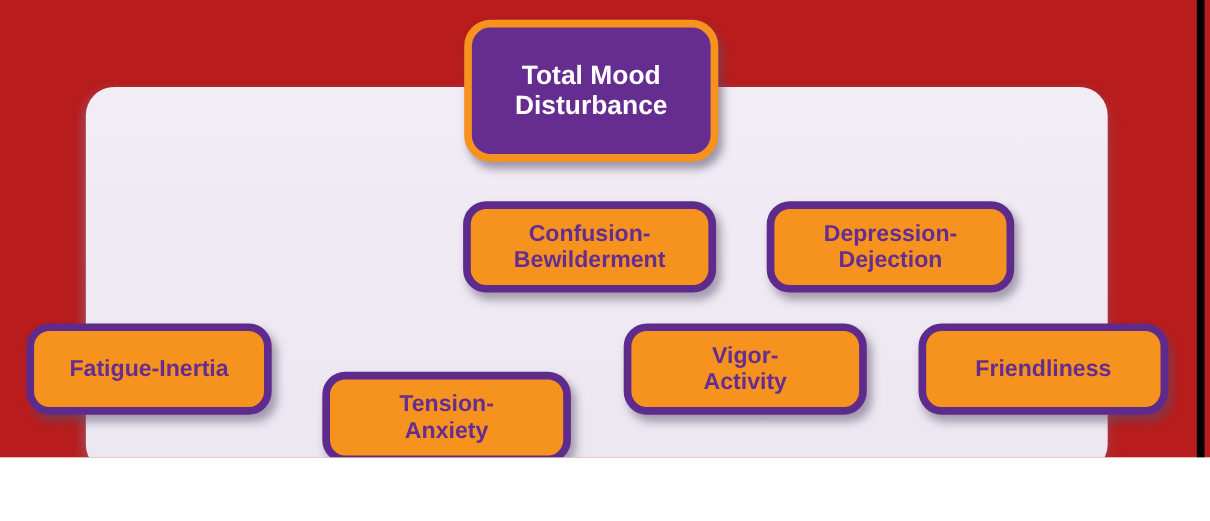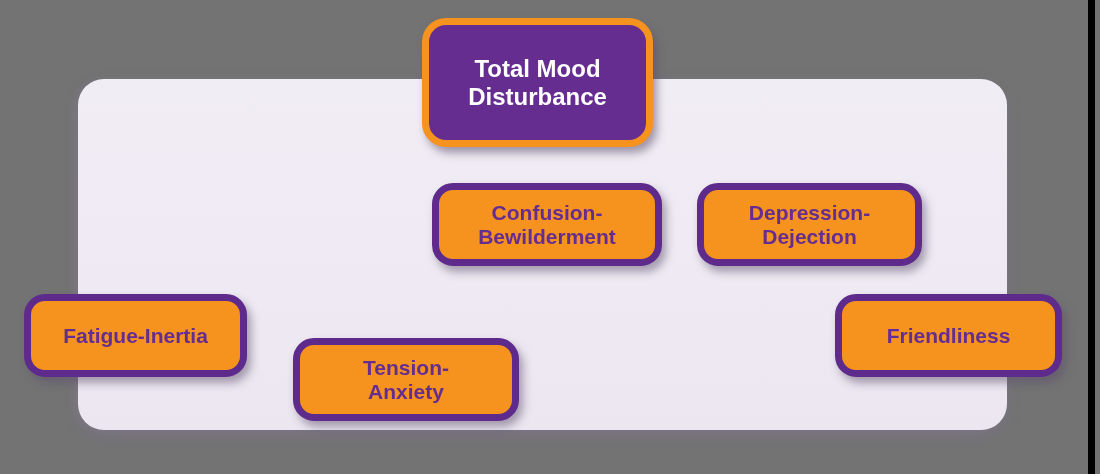--- a/index.html
+++ b/index.html
@@ -4,22 +4,22 @@
 <style>
   html, body {
     margin: 0;
     padding: 0;
     background: #ffffff;
     font-family: "Liberation Sans", sans-serif;
   }
   .stage {
     position: relative;
     width: 1100px;
-    height: 474px;
-    background: #737373;
+    height: 416px;
+    background: #b91c1c;
     overflow: hidden;
   }
   .panel {
     position: absolute;
     left: 78px;
     top: 79px;
     width: 929px;
     height: 351px;
     border-radius: 26px;
     background: linear-gradient(180deg, #f1edf5 0%, #eee9f2 60%, #ece6f0 100%);
@@ -54,21 +54,21 @@
     border-radius: 21px;
     color: #662d91;
     font-size: 21px;
     line-height: 24px;
     height: 83px;
     box-shadow: 4px 6px 8px rgba(92, 78, 108, 0.5);
   }
   .row-mid  { top: 183px; }
   .row-bot  { top: 294px; }
   .node-anger        { left: 153px; width: 230px; }
-  .node-confusion    { left: 432px; width: 230px; }
+  .node-confusion    { left: 421px; width: 230px; }
   .node-depression   { left: 697px; width: 225px; }
   .node-fatigue      { left: 24px;  width: 223px; }
   .node-tension      { left: 293px; width: 226px; margin-top: 44px; }
   .node-vigor        { left: 567px; width: 221px; }
   .node-friendliness { left: 835px; width: 227px; }
   .black-strip {
     position: absolute;
     left: 1088px;
     top: 0;
     width: 7px;
@@ -91,18 +91,20 @@
 Bewilderment</div>
 
   <div class="node node-sub row-bot node-fatigue">Fatigue-Inertia</div>
 
   <div class="node node-sub row-mid node-depression">Depression-
 Dejection</div>
 
   <div class="node node-sub row-bot node-tension">Tension-
 Anxiety</div>
 
+  <div class="node node-sub row-bot node-vigor">Vigor-
+Activity</div>
 
   <div class="node node-sub row-bot node-friendliness">Friendliness</div>
 
   <div class="black-strip"></div>
 
 </div>
 
 </body></html>

